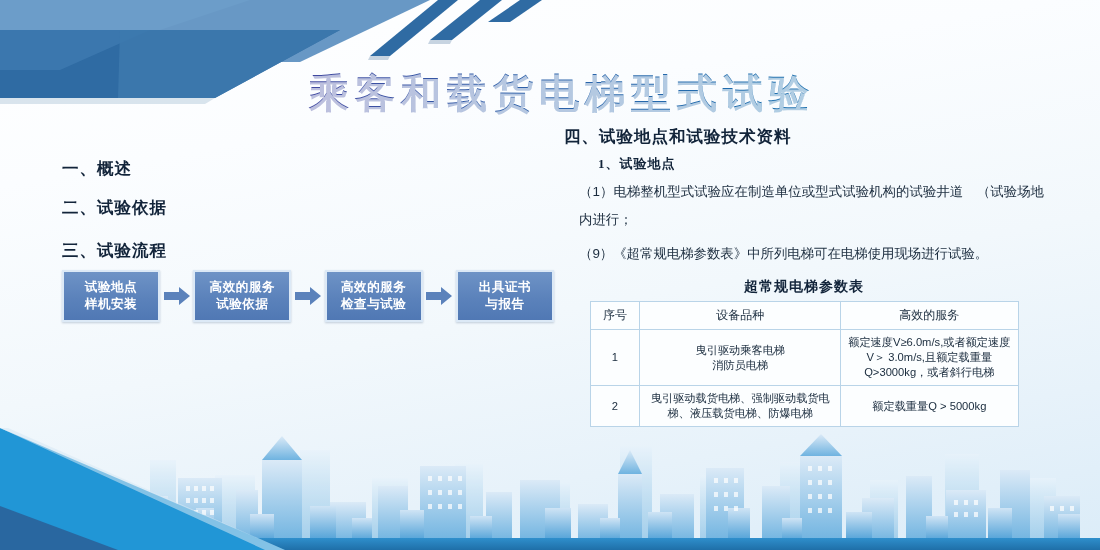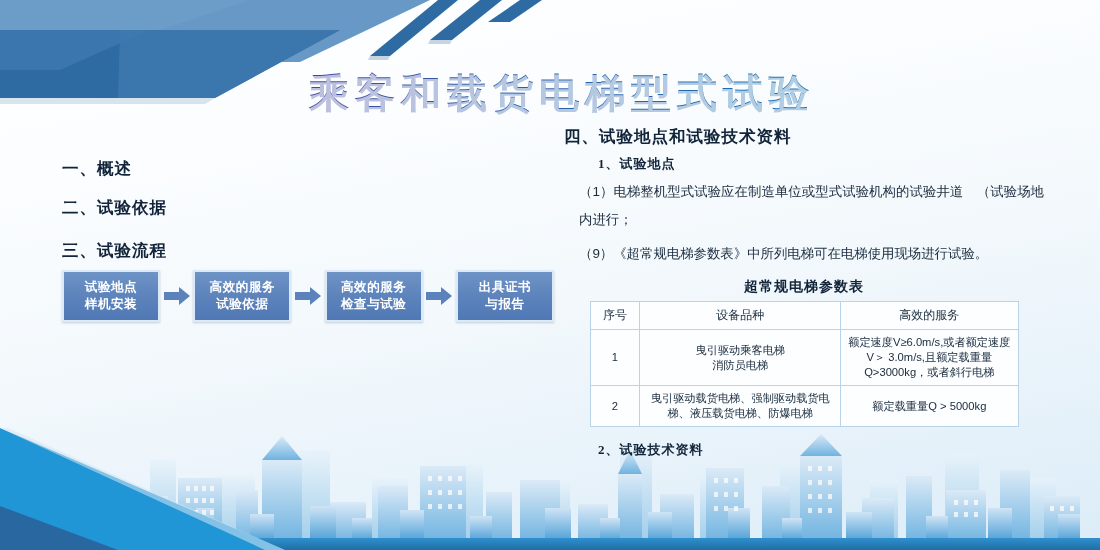--- a/index.html
+++ b/index.html
@@ -334,16 +334,15 @@
         <tr>
           <td class="c-no">2</td>
           <td class="c-kind">曳引驱动载货电梯、强制驱动载货电梯、液压载货电梯、防爆电梯</td>
           <td class="c-param">额定载重量Q &gt; 5000kg</td>
         </tr>
       </tbody>
     </table>
 
     <div class="gap-s"></div>
 
-    <h3 class="sub">2、试验技术资料</h3>
 
   </div>
 </div>
 
 </body></html>

